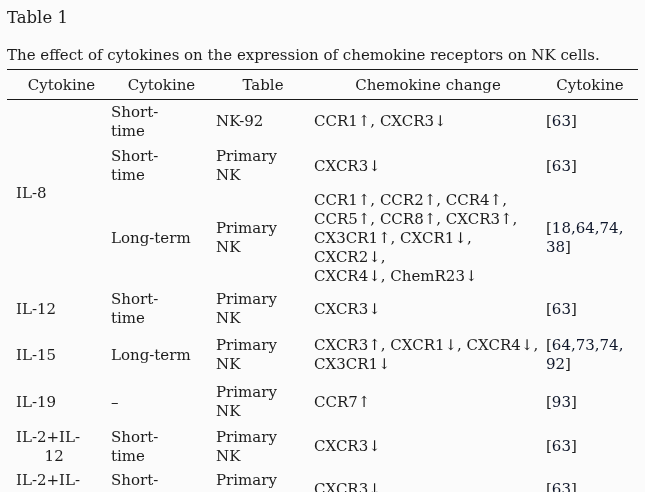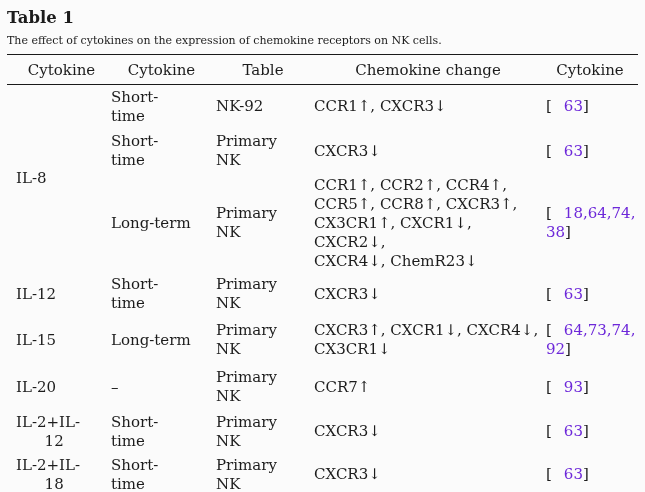--- a/index.html
+++ b/index.html
@@ -5,24 +5,24 @@
   html,body{margin:0;padding:0;}
   body{
     width:645px;height:492px;
     background:#fbfbfb;
     font-family:"DejaVu Serif","Liberation Serif",serif;
     color:#1c1c1c;
     overflow:hidden;
   }
   .wrap{padding:6px 6px 0 7px;}
   .table-label{
-    font-size:16.5px;font-weight:bold;line-height:20px;margin:2px 0 2px 0;
+    font-size:16.5px;font-weight:normal;line-height:20px;margin:2px 0 17px 0;
   }
   .caption{
-    font-size:11px;line-height:21px;margin:0 0 3px 0;
+    font-size:15px;line-height:21px;margin:0 0 3px 0;
   }
   table{
     border-collapse:collapse;table-layout:fixed;
     width:631px;
     border-top:1.7px solid #1a1a1a;
     border-bottom:1.7px solid #1a1a1a;
   }
   col.c1{width:104px}
   col.c2{width:105px}
   col.c3{width:98px}
@@ -40,21 +40,21 @@
   }
   .pre{white-space:pre-wrap;}
   tbody tr.r1{height:44px}
   tbody tr.r2{height:45px}
   tbody tr.r3{height:76px}
   tbody tr.r4{height:43px}
   tbody tr.r5{height:49px}
   tbody tr.r6{height:45px}
   tbody tr.r7{height:44px}
   tbody tr.r8{height:42px}
-  .ref-num{color:#6d28d9;white-space:pre-wrap;margin-left:12px;}
+  .ref-num{color:#0f172a;white-space:pre-wrap;}
   .bracket{color:#1c1c1c;}
 </style>
 </head>
 <body>
 
 <div class="wrap">
   <div class="table-label">Table 1</div>
   <div class="caption">The effect of cytokines on the expression of chemokine receptors on NK cells.</div>
 
   <table>
@@ -115,21 +115,21 @@
         <td class="first pre">IL-15</td>
         <td class="pre">Long-term</td>
         <td class="pre">Primary
 NK</td>
         <td class="pre">CXCR3↑, CXCR1↓, CXCR4↓,
 CX3CR1↓</td>
         <td><span class="bracket">[</span><span class="ref-num">64,73,74,
 92</span><span class="bracket">]</span></td>
       </tr>
       <tr class="r6">
-        <td class="first pre">IL-20</td>
+        <td class="first pre">IL-19</td>
         <td class="pre">–</td>
         <td class="pre">Primary
 NK</td>
         <td class="pre">CCR7↑</td>
         <td><span class="bracket">[</span><span class="ref-num">93</span><span class="bracket">]</span></td>
       </tr>
       <tr class="r7">
         <td class="first pre">IL-2+IL-
       12</td>
         <td class="pre">Short-

